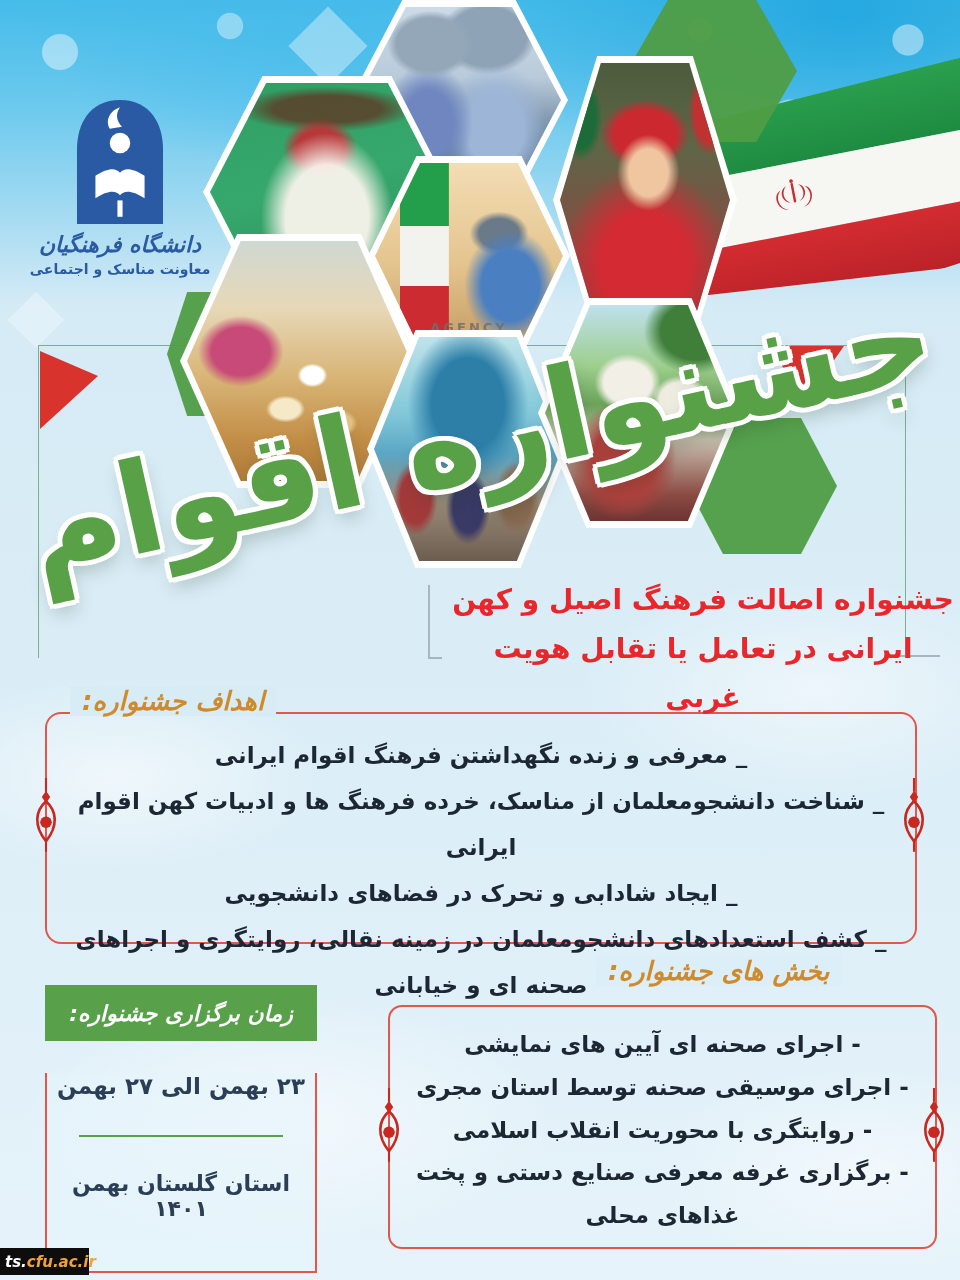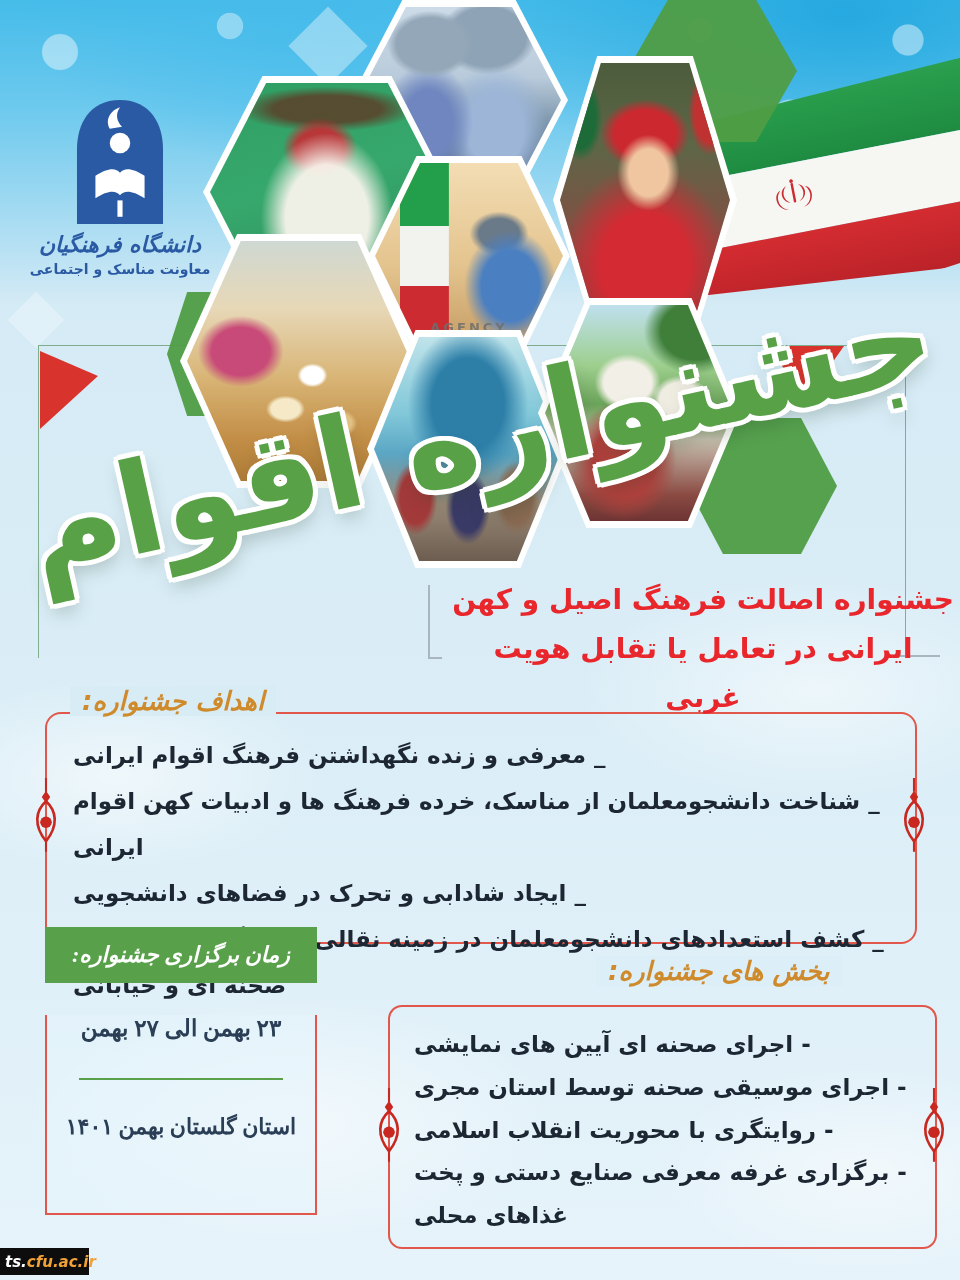--- a/index.html
+++ b/index.html
@@ -127,29 +127,29 @@
     color:#e8262b;font-weight:bold;font-size:28px;line-height:1.75;margin-left:20px;}
   .bracket-left{position:absolute;left:428px;top:585px;width:12px;height:72px;
     border-left:2px solid #a9b6bf;border-bottom:2px solid #a9b6bf;z-index:6;}
   .bracket-right{position:absolute;left:898px;top:655px;width:42px;height:2px;background:#a9b6bf;z-index:6;}
   
   .goals-box{position:absolute;left:45px;top:712px;width:868px;height:228px;
     border:2px solid #e2574b;border-radius:16px;z-index:3;}
   .section-heading{position:absolute;z-index:4;font-style:italic;font-weight:bold;
     color:#cf8a2b;font-size:26px;padding:0 12px;white-space:nowrap;}
   .goals-heading{left:70px;top:686px;background:#d8ecf6;}
-  .list{margin:0;padding:0;list-style:none;font-weight:bold;color:#1d2733;text-align:left;}
+  .list{margin:0;padding:0;list-style:none;font-weight:bold;color:#1d2733;text-align:center;}
   .goals-list{position:absolute;inset:18px 26px 10px 26px;font-size:23px;line-height:2.0;}
   
   .sections-box{position:absolute;left:388px;top:1005px;width:545px;height:240px;
     border:2px solid #e2574b;border-radius:14px;z-index:3;}
   .sections-heading{left:596px;top:956px;background:#dceef7;}
   .sections-list{position:absolute;inset:16px 24px 8px 24px;font-size:23px;line-height:1.86;}
   
-  .schedule-box{position:absolute;left:45px;top:927px;width:272px;height:258px;z-index:3;font-family:Liberation Serif, serif;}
+  .schedule-box{position:absolute;left:45px;top:985px;width:272px;height:258px;z-index:3;}
   .schedule-header{height:56px;background:#58a04a;color:#fff;display:flex;align-items:center;
     justify-content:center;font-style:italic;font-weight:bold;font-size:22px;}
   .schedule-body{height:198px;border:2px solid #e2574b;border-top:none;
     background:rgba(230,244,251,.55);text-align:center;}
   .schedule-dates{margin-top:32px;font-size:23px;font-weight:bold;color:#2a3e55;}
   .schedule-divider{width:204px;height:2px;background:#58a04a;margin:36px auto 0 auto;}
   .schedule-location{margin-top:34px;font-size:22px;font-weight:bold;color:#2a3e55;}
   
   .ornament{position:absolute;z-index:5;}
   .orn-g-left{left:33px;top:778px;}  .orn-g-right{left:901px;top:778px;}

